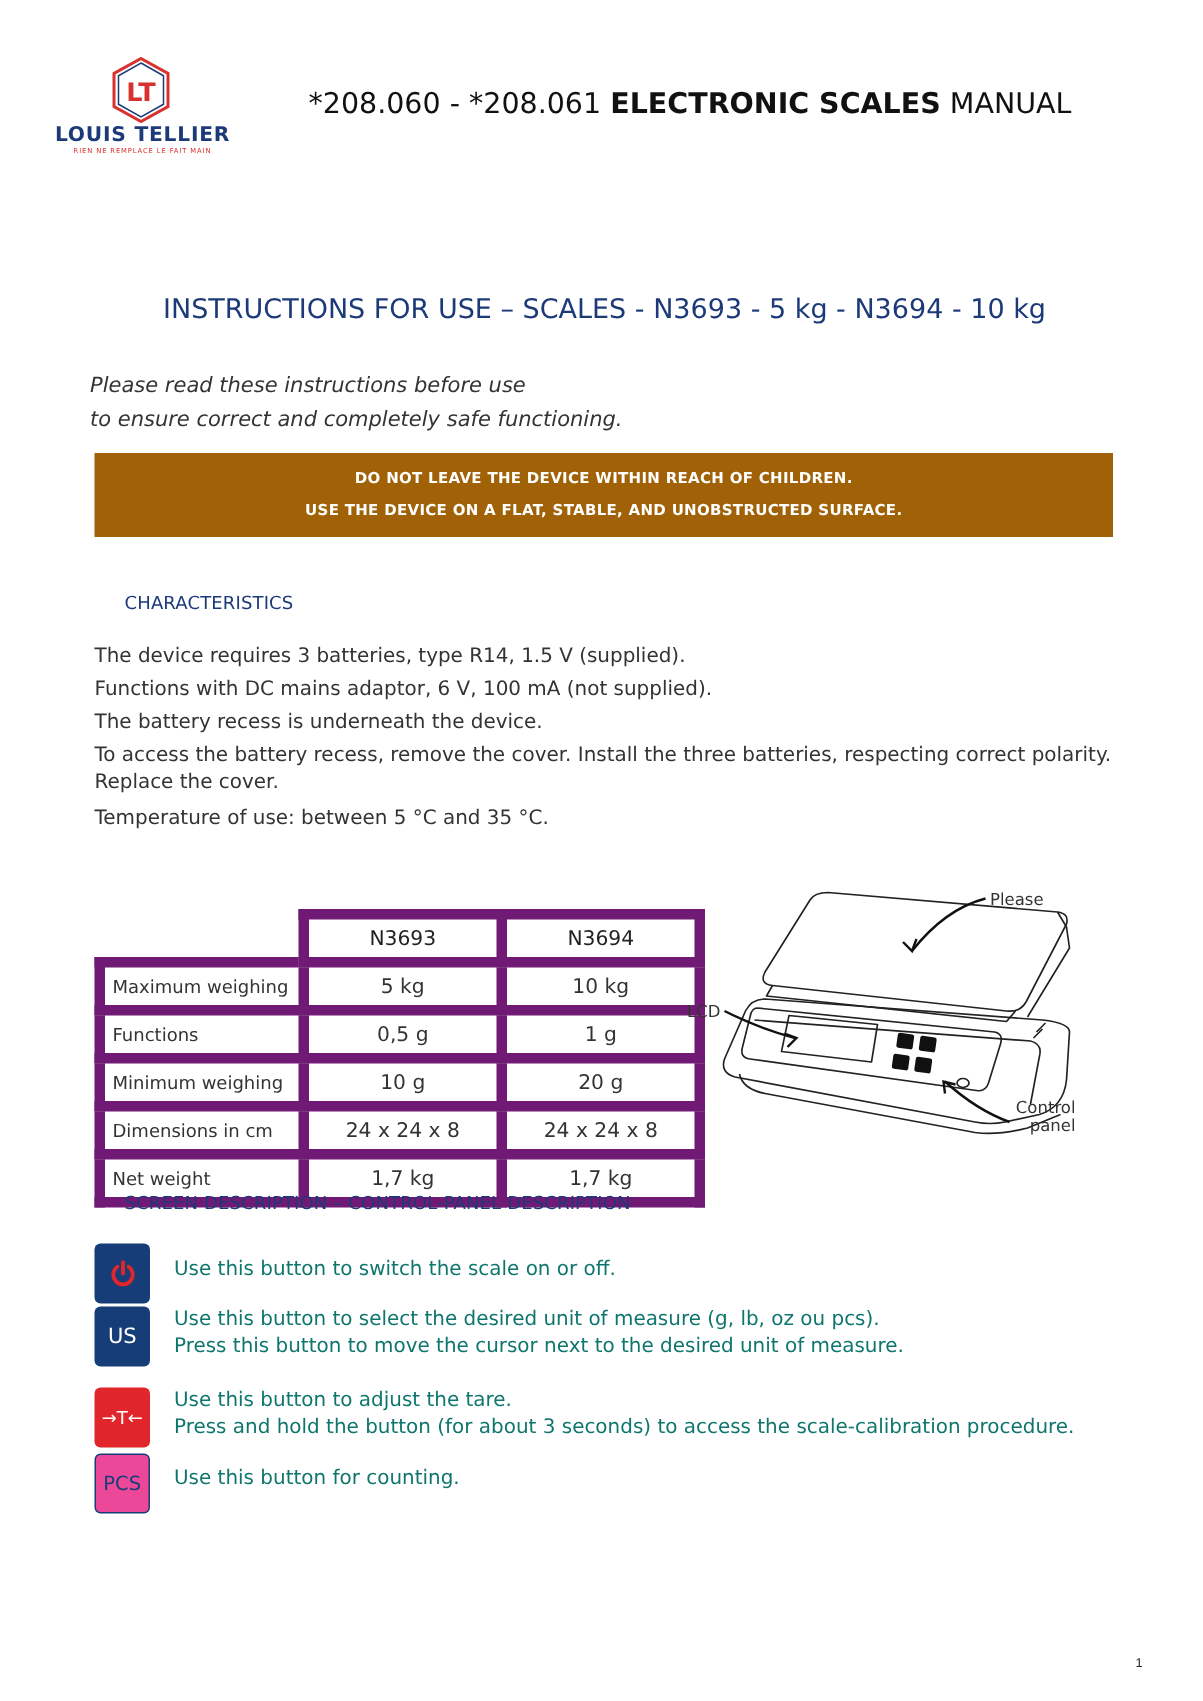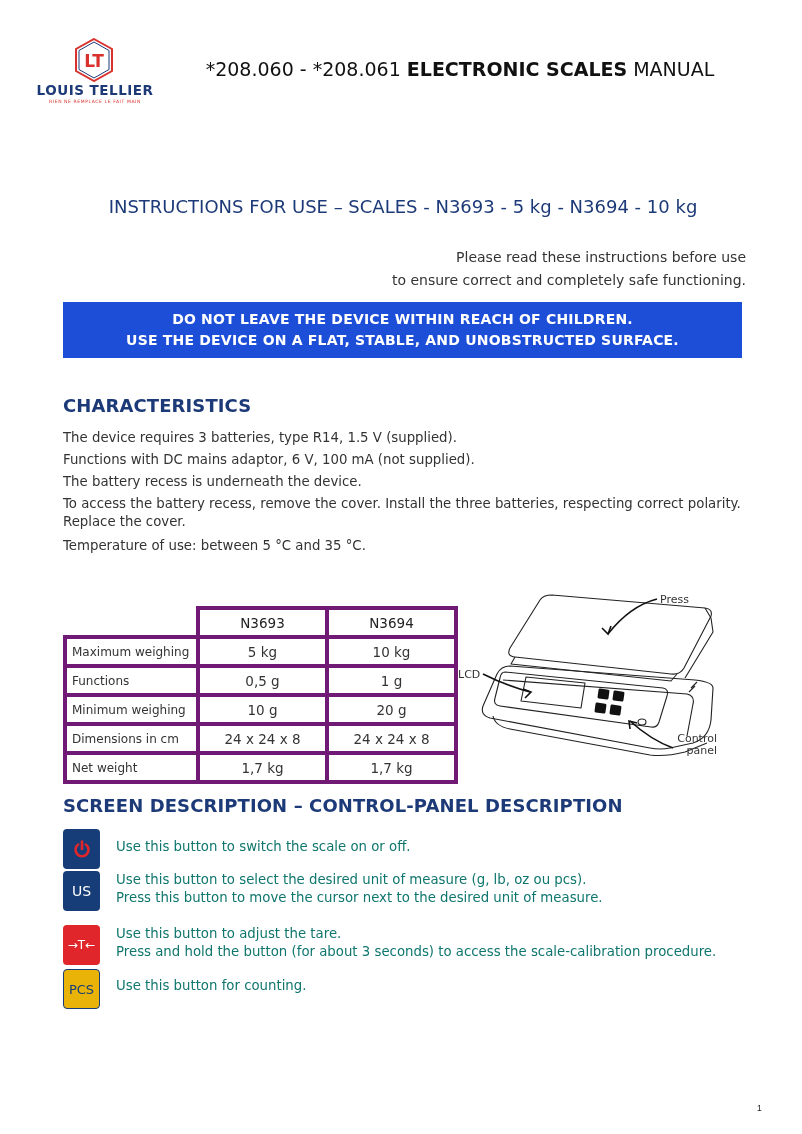--- a/index.html
+++ b/index.html
@@ -16,35 +16,35 @@
     font-family: "DejaVu Sans", sans-serif; font-weight: bold; font-size: 13.5px; color: #1d3a78; letter-spacing: 0.5px; }
   .logo-tag { position: absolute; left: 0; top: 61px; width: 126px; text-align: center;
     font-size: 4.5px; color: #d9322e; letter-spacing: 0.6px; }
   
   .doc-title { left: 200px; top: 58px; width: 520px; text-align: center; font-size: 19px; color: #111;
     font-family: "DejaVu Sans", sans-serif; font-weight: normal; }
   .doc-title b { font-weight: bold; }
   
   .subtitle { left: 60px; top: 196px; width: 686px; text-align: center; font-size: 18px; color: #1d3a78;
     font-family: "DejaVu Sans", sans-serif; }
-  .intro { left: 60px; top: 246px; width: 686px; text-align: right; font-size: 14px; color: #333; line-height: 23px; }
-  
-  .warning { left: 63px; top: 302px; width: 679px; height: 56px; background: #1d4ed8; color: #fff;
-    font-weight: bold; font-size: 14px; text-align: center; line-height: 21px; padding-top: 7px; box-sizing: border-box; letter-spacing: 0.2px; }
-  
-  .h2 { font-weight: bold; font-size: 18px; color: #1d3a78; letter-spacing: 0.1px; }
+  .intro { left: 60px; top: 246px; width: 686px; text-align: left; font-style: italic; font-size: 14px; color: #333; line-height: 23px; }
+  
+  .warning { left: 63px; top: 302px; width: 679px; height: 56px; background: #a16207; color: #fff;
+    font-weight: bold; font-size: 10px; text-align: center; line-height: 21px; padding-top: 7px; box-sizing: border-box; letter-spacing: 0.2px; }
+  
+  .h2 { font-weight: normal; font-size: 12px; color: #1d3a78; letter-spacing: 0.1px; margin-left: 20px; }
   .char-head { left: 63px; top: 395px; }
   .screen-head { left: 63px; top: 795px; }
   
   .char-body { left: 63px; top: 427px; width: 680px; font-size: 13.3px; color: #333; line-height: 22px; }
   .char-body p { margin: 0; }
   .char-body p.wrap { line-height: 18px; margin-top: 2px; margin-bottom: 4px; }
   
   .spec-table { left: 63px; top: 606px; border-collapse: collapse; font-size: 13px; color: #333; }
-  .spec-table td, .spec-table th { border: 4px solid #701a75; height: 25px; padding: 0; }
+  .spec-table td, .spec-table th { border: 7px solid #701a75; height: 25px; padding: 0; }
   .spec-table th { font-weight: normal; font-size: 13.5px; color: #222; }
   .spec-table .label { width: 124px; text-align: left; padding-left: 5px; font-size: 12px; }
   .spec-table .val { width: 125px; text-align: center; font-size: 13.5px; }
   .spec-table .blank { border: none; border-bottom: 1px solid #444; }
   
   .diagram { left: 455px; top: 588px; width: 275px; height: 178px; }
   .diag-label { position: absolute; font-size: 11px; color: #333; line-height: 12px; }
   
   .btn-row { position: absolute; left: 63px; width: 680px; }
   .btn-icon { position: absolute; left: 0; top: 0; width: 37px; height: 40px; border-radius: 4px; box-sizing: border-box;
@@ -157,21 +157,21 @@
 
     <g fill="none" stroke="#111" stroke-width="1.6">
       <path d="M202,11 Q175,18 153,46"></path>
       <path d="M147,40 L153,46 L156,38"></path>
       <path d="M28,86 Q52,98 75,104"></path>
       <path d="M68,101 L76,104 L70,110"></path>
       <path d="M218,160 Q196,152 175,133"></path>
       <path d="M175,141 L174,133 L182,135"></path>
     </g>
   </svg>
-  <div class="diag-label" style="left:205px; top:6px;">Press</div>
+  <div class="diag-label" style="left:205px; top:6px;">Please</div>
   <div class="diag-label" style="left:3px; top:81px;">LCD</div>
   <div class="diag-label" style="left:222px; top:145px; text-align:right; width:40px;">
     <div>Control</div>
     <div>panel</div>
   </div>
 </div>
 
 <div class="abs h2 screen-head">SCREEN DESCRIPTION – CONTROL-PANEL DESCRIPTION</div>
 
 <div class="btn-row" style="top:829px;">
@@ -196,21 +196,21 @@
 
 <div class="btn-row" style="top:925px;">
   <div class="btn-icon" style="background:#e0262b; color:#fff; font-size:12px;">→T←</div>
   <div class="btn-text" style="top:0px;">
     <div>Use this button to adjust the tare.</div>
     <div>Press and hold the button (for about 3 seconds) to access the scale-calibration procedure.</div>
   </div>
 </div>
 
 <div class="btn-row" style="top:969px;">
-  <div class="btn-icon" style="background:#eab308; border:1.5px solid #173d78; color:#173d78; font-size:13px;">PCS</div>
+  <div class="btn-icon" style="background:#ec4899; border:1.5px solid #173d78; color:#173d78; font-size:13px;">PCS</div>
   <div class="btn-text" style="top:8px;">
     <div>Use this button for counting.</div>
   </div>
 </div>
 
 <div class="abs footer-code">
   <span class="circles">
       <span></span>
       <span></span>
       <span></span>

